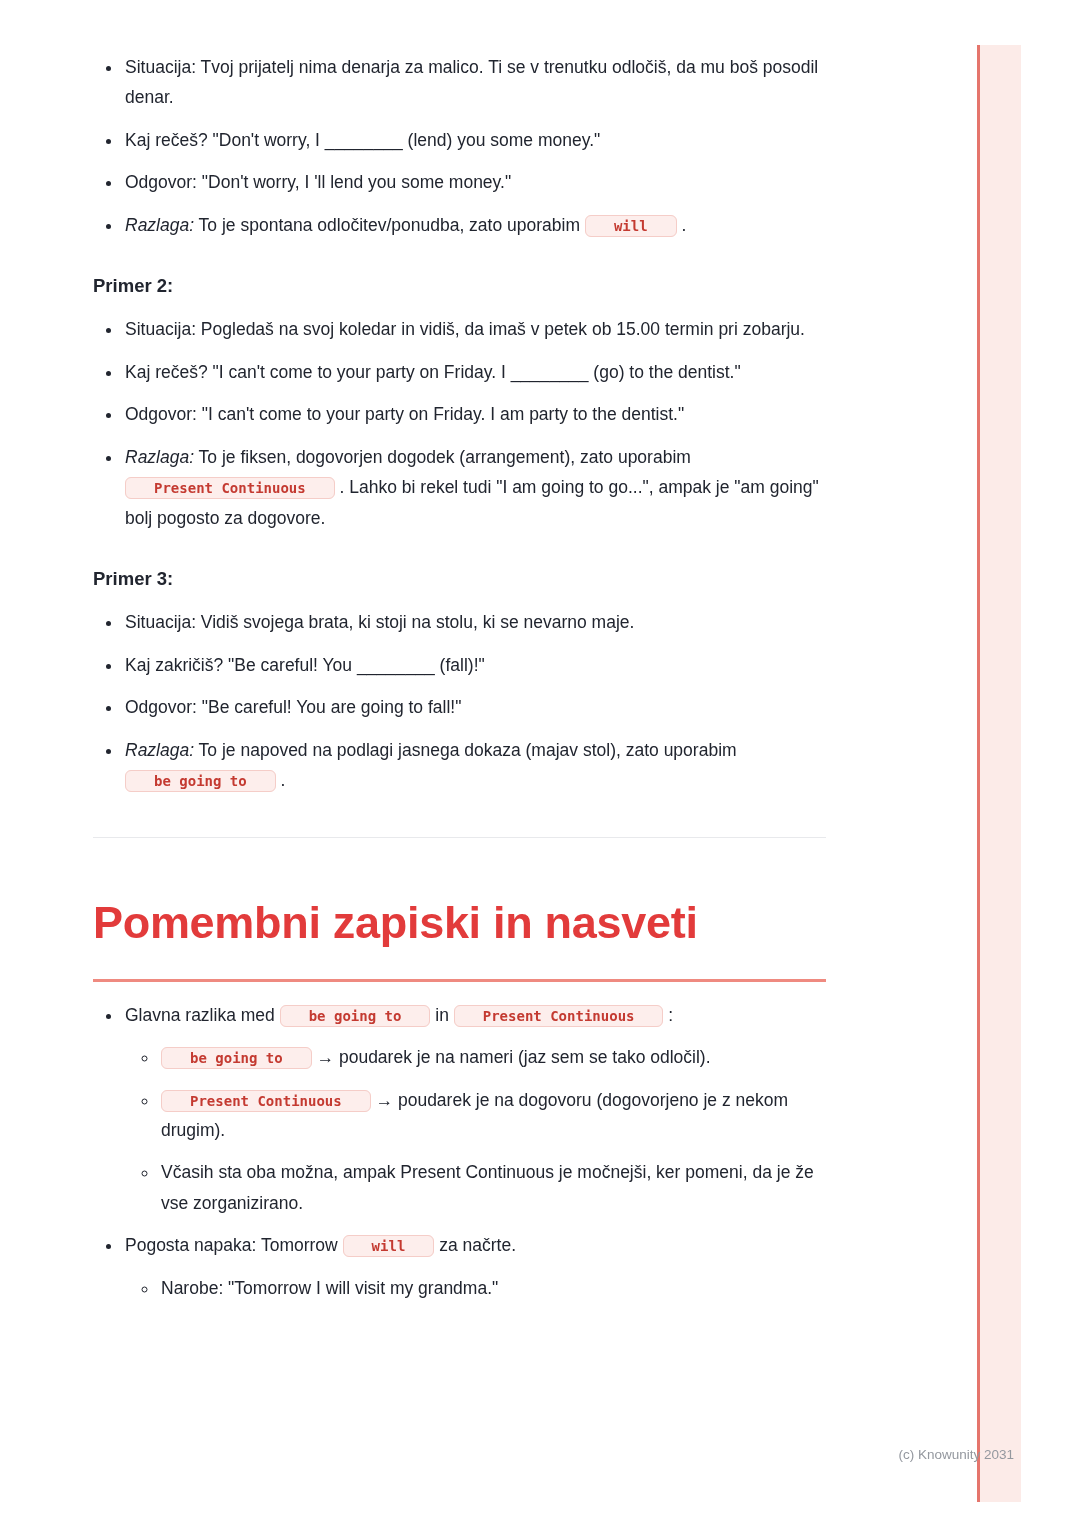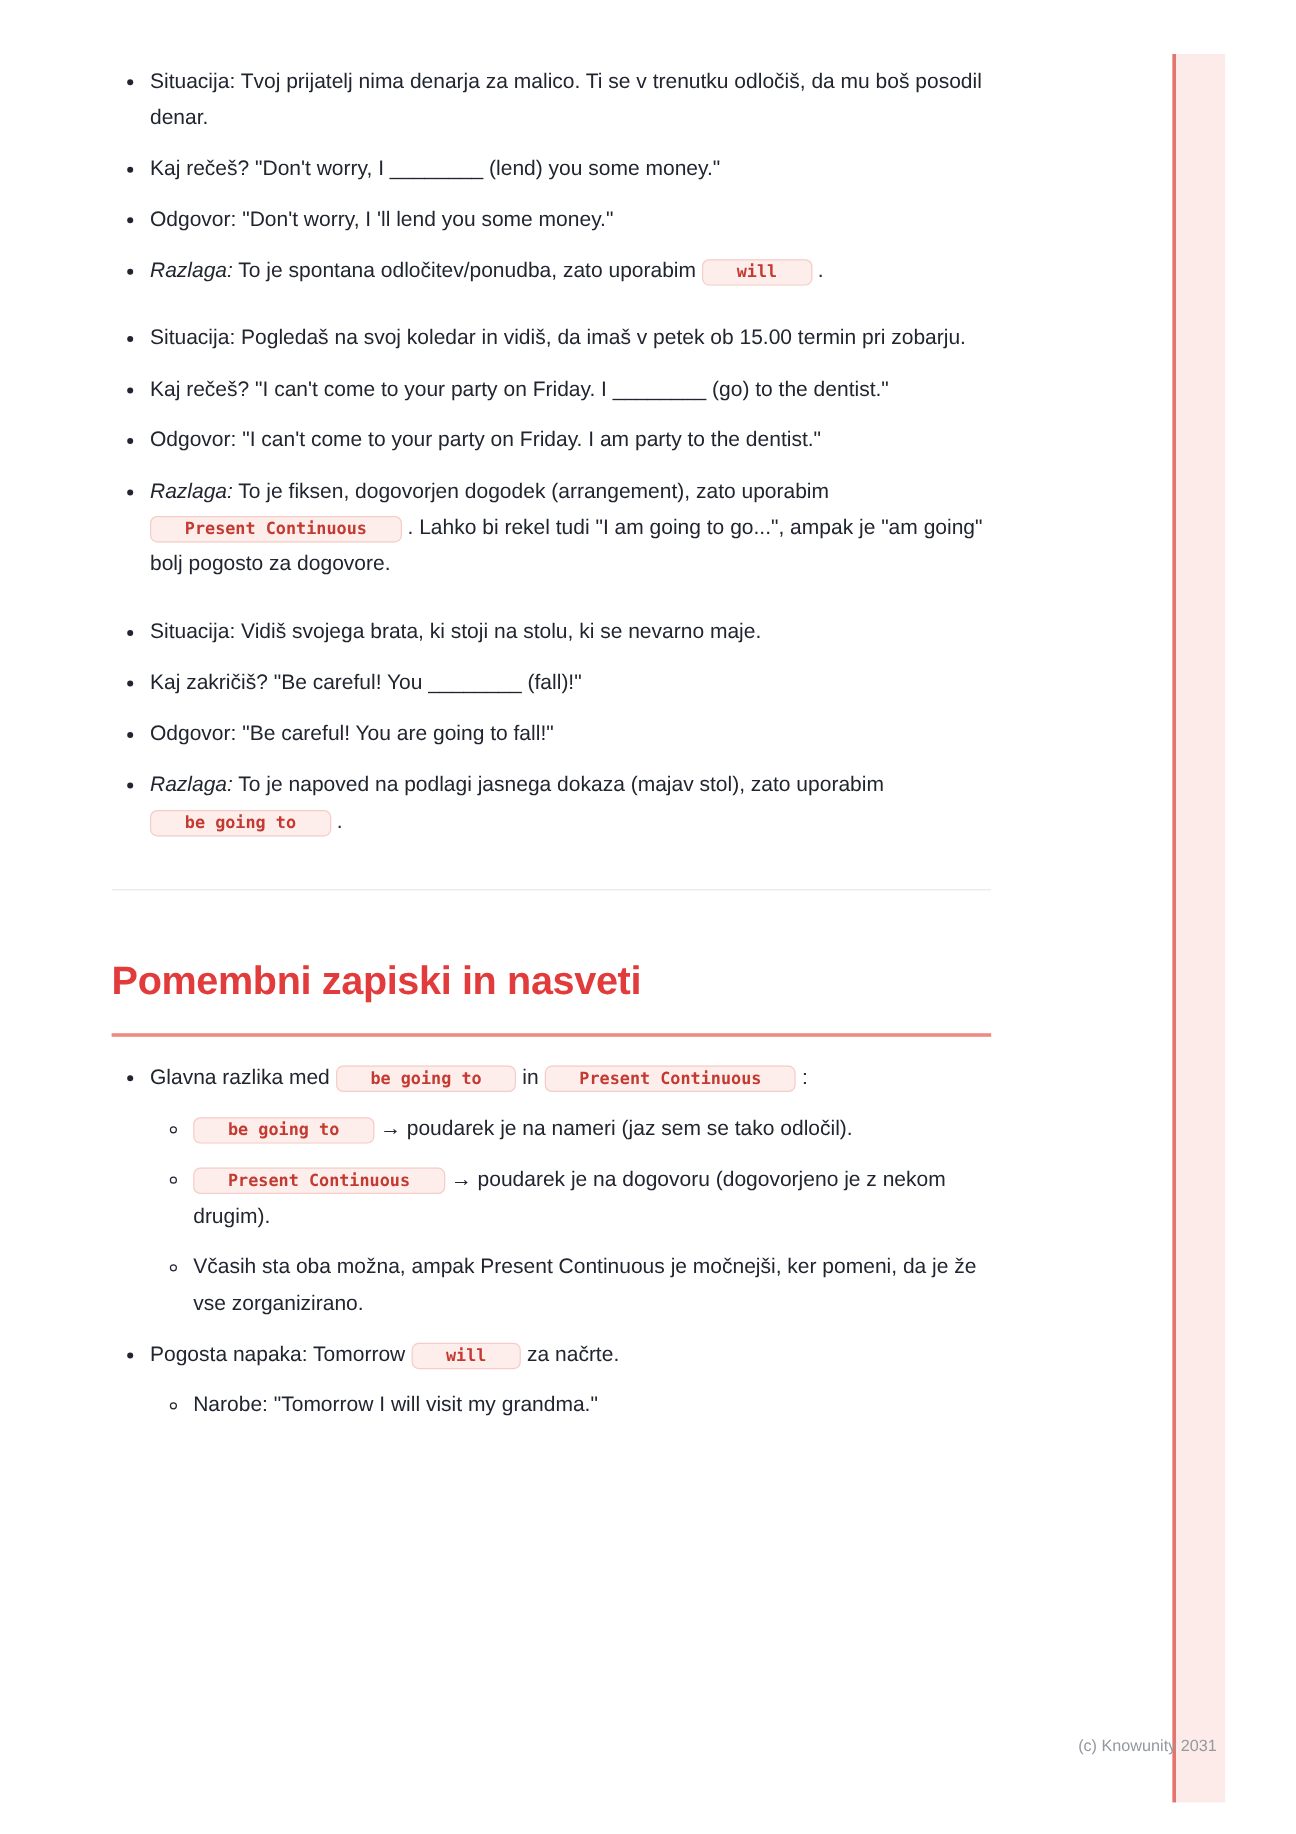--- a/index.html
+++ b/index.html
@@ -52,21 +52,21 @@
   }
   h3[data-name="section-subheading"]{
     font-size:18.5px;font-weight:bold;
     margin:30px 0 8px;
   }
   hr[data-name="section-divider"]{
     border:none;border-top:1px solid var(--divider);
     margin:42px 0 0;
   }
   h1[data-name="notes-title"]{
-    font-size:33px;font-weight:bold;color:var(--accent);
+    font-size:45px;font-weight:bold;color:var(--accent);
     letter-spacing:-0.3px;
     margin:46px 0 18px;
     padding-bottom:16px;
     border-bottom:3px solid var(--accent-soft);
   }
   .side-strip{
     position:absolute;top:45px;right:59px;
     width:44px;height:1457px;
     background:var(--strip-bg);
     border-left:3px solid var(--strip-line);
@@ -82,26 +82,28 @@
 <body>
 
 <div class="page" data-name="document-page">
   <div class="content" data-name="document-body">
       <ul data-name="bullet-list">
         <li data-name="list-item"><span data-name="text-run">Situacija: Tvoj prijatelj nima denarja za malico. Ti se v trenutku odločiš, da mu boš posodil denar.</span></li>
         <li data-name="list-item"><span data-name="text-run">Kaj rečeš? "Don't worry, I ________ (lend) you some money."</span></li>
         <li data-name="list-item"><strong data-name="bold-text">Odgovor:</strong><span data-name="text-run"> "Don't worry, I </span><strong data-name="bold-text">'ll lend</strong><span data-name="text-run"> you some money."</span></li>
         <li data-name="list-item"><em data-name="italic-text">Razlaga:</em><span data-name="text-run"> To je spontana odločitev/ponudba, zato uporabim </span><code data-name="code-badge">will</code><span data-name="text-run"> .</span></li>
       </ul>
+      <h3 data-name="section-subheading">Primer 2:</h3>
       <ul data-name="bullet-list">
         <li data-name="list-item"><span data-name="text-run">Situacija: Pogledaš na svoj koledar in vidiš, da imaš v petek ob 15.00 termin pri zobarju.</span></li>
         <li data-name="list-item"><span data-name="text-run">Kaj rečeš? "I can't come to your party on Friday. I ________ (go) to the dentist."</span></li>
         <li data-name="list-item"><strong data-name="bold-text">Odgovor:</strong><span data-name="text-run"> "I can't come to your party on Friday. I </span><strong data-name="bold-text">am party</strong><span data-name="text-run"> to the dentist."</span></li>
         <li data-name="list-item"><em data-name="italic-text">Razlaga:</em><span data-name="text-run"> To je fiksen, dogovorjen dogodek (arrangement), zato uporabim </span><code data-name="code-badge">Present Continuous</code><span data-name="text-run"> . Lahko bi rekel tudi "I am going to go...", ampak je "am going" bolj pogosto za dogovore.</span></li>
       </ul>
+      <h3 data-name="section-subheading">Primer 3:</h3>
       <ul data-name="bullet-list">
         <li data-name="list-item"><span data-name="text-run">Situacija: Vidiš svojega brata, ki stoji na stolu, ki se nevarno maje.</span></li>
         <li data-name="list-item"><span data-name="text-run">Kaj zakričiš? "Be careful! You ________ (fall)!"</span></li>
         <li data-name="list-item"><strong data-name="bold-text">Odgovor:</strong><span data-name="text-run"> "Be careful! You </span><strong data-name="bold-text">are going to fall</strong><span data-name="text-run">!"</span></li>
         <li data-name="list-item"><em data-name="italic-text">Razlaga:</em><span data-name="text-run"> To je napoved na podlagi jasnega dokaza (majav stol), zato uporabim </span><code data-name="code-badge">be going to</code><span data-name="text-run"> .</span></li>
       </ul>
       <hr data-name="section-divider">
       <h1 data-name="notes-title">Pomembni zapiski in nasveti</h1>
       <ul data-name="bullet-list">
         <li data-name="list-item"><strong data-name="bold-text">Glavna razlika med</strong><span data-name="text-run"> </span><code data-name="code-badge">be going to</code><span data-name="text-run"> </span><strong data-name="bold-text">in</strong><span data-name="text-run"> </span><code data-name="code-badge">Present Continuous</code><span data-name="text-run"> </span><strong data-name="bold-text">:</strong><ul data-name="sub-bullet-list">

